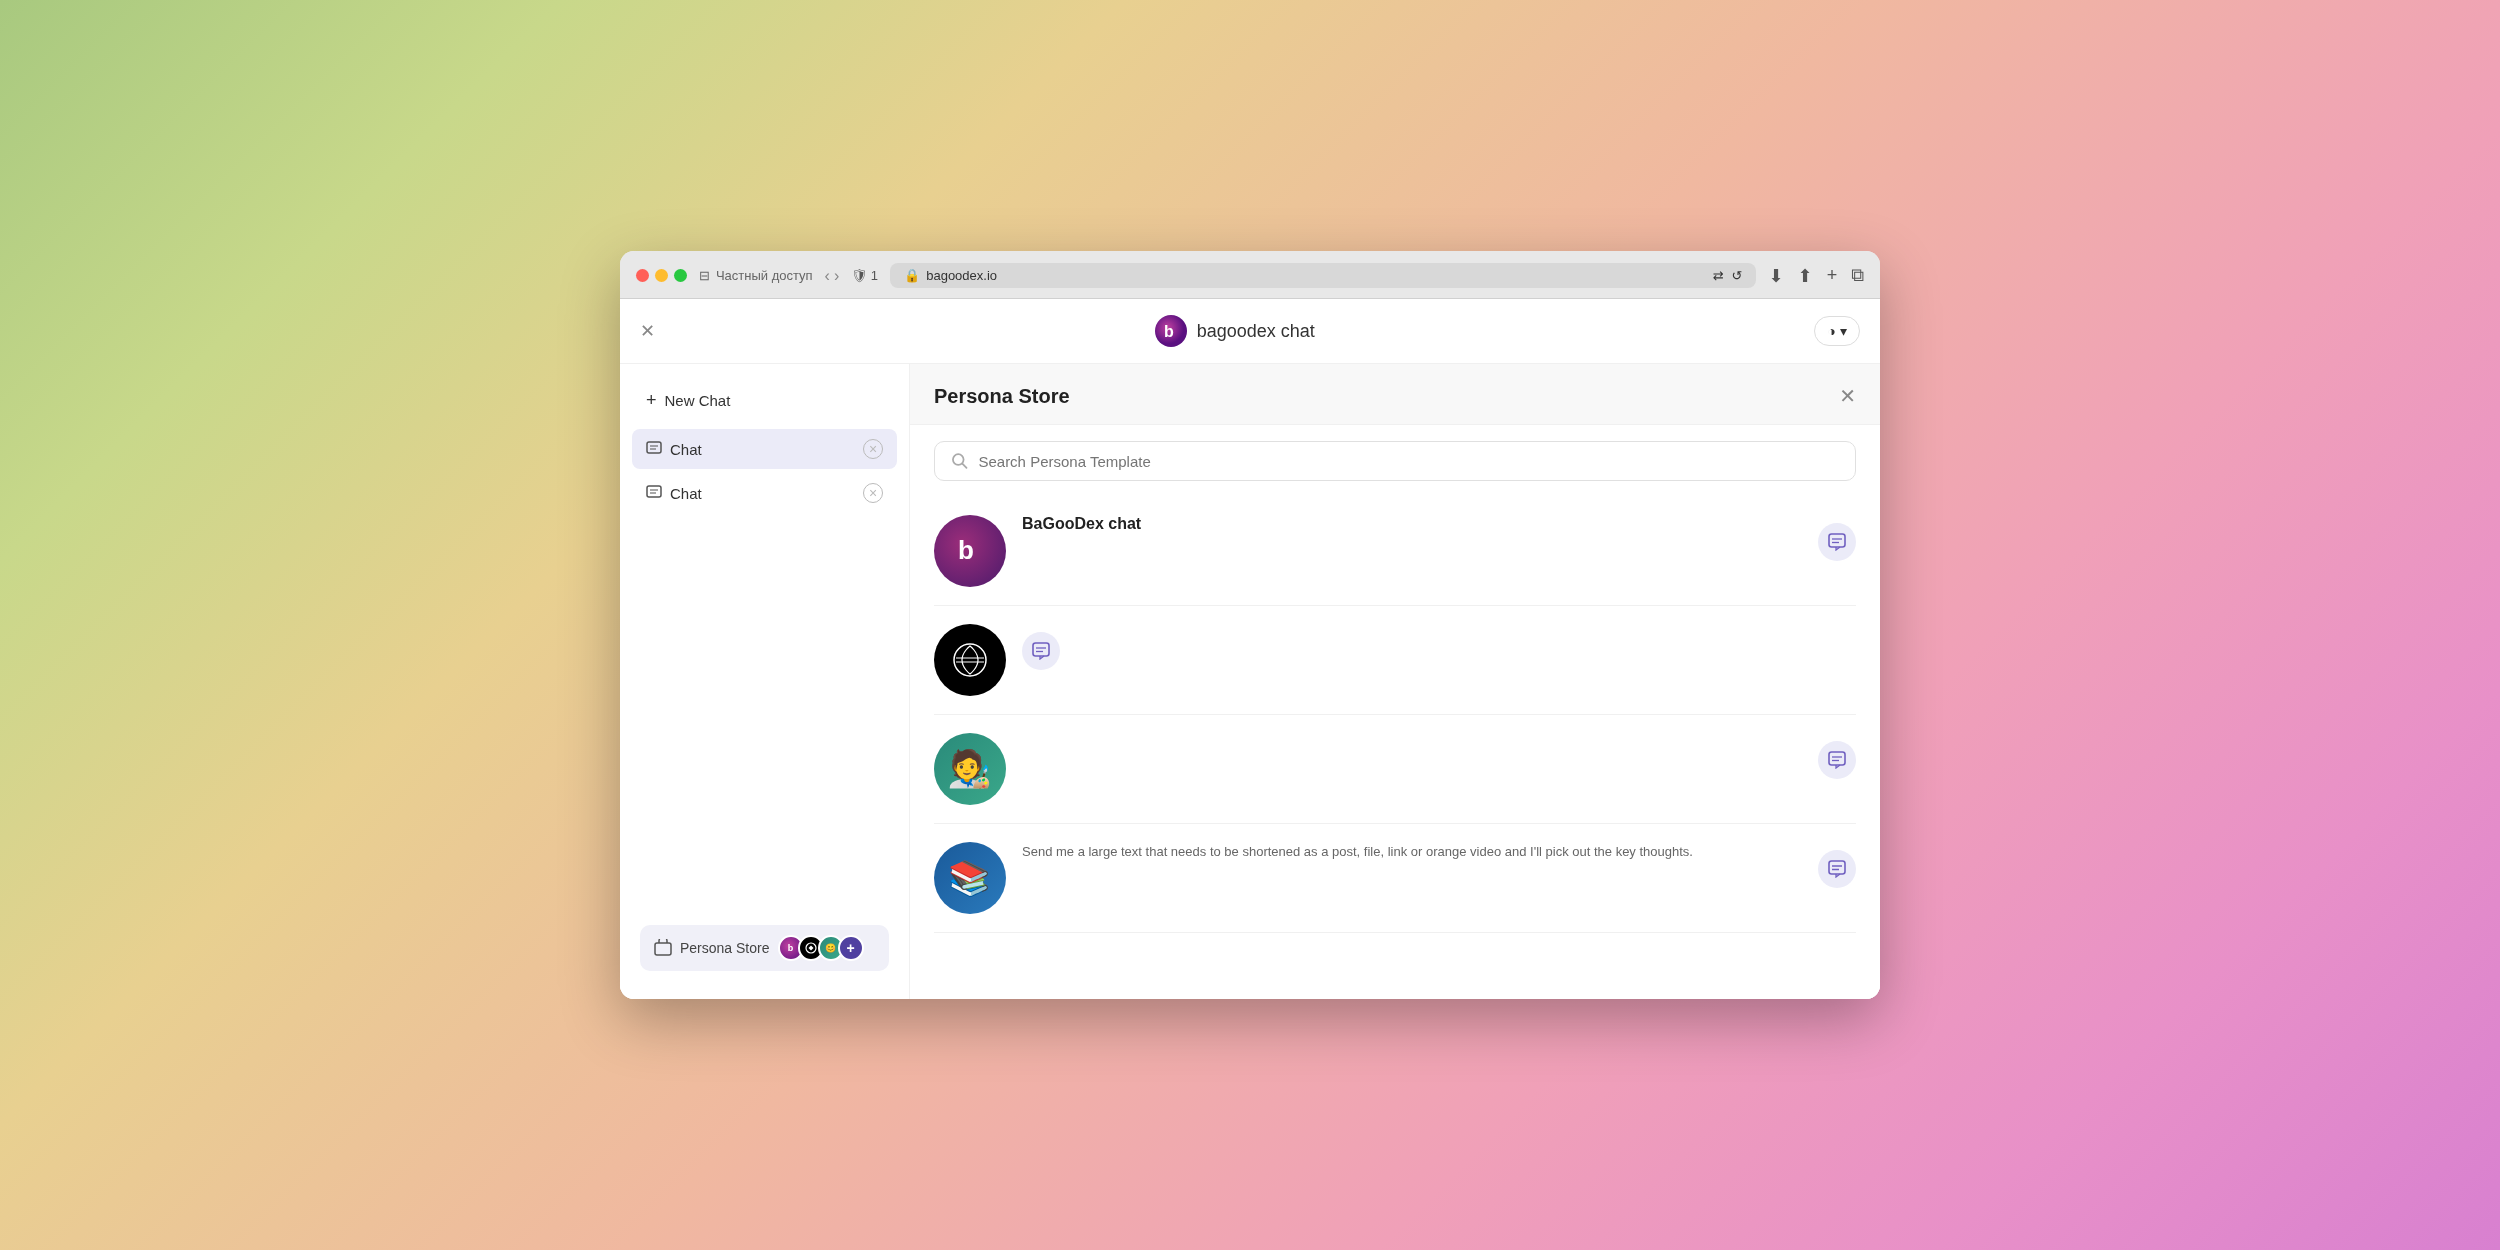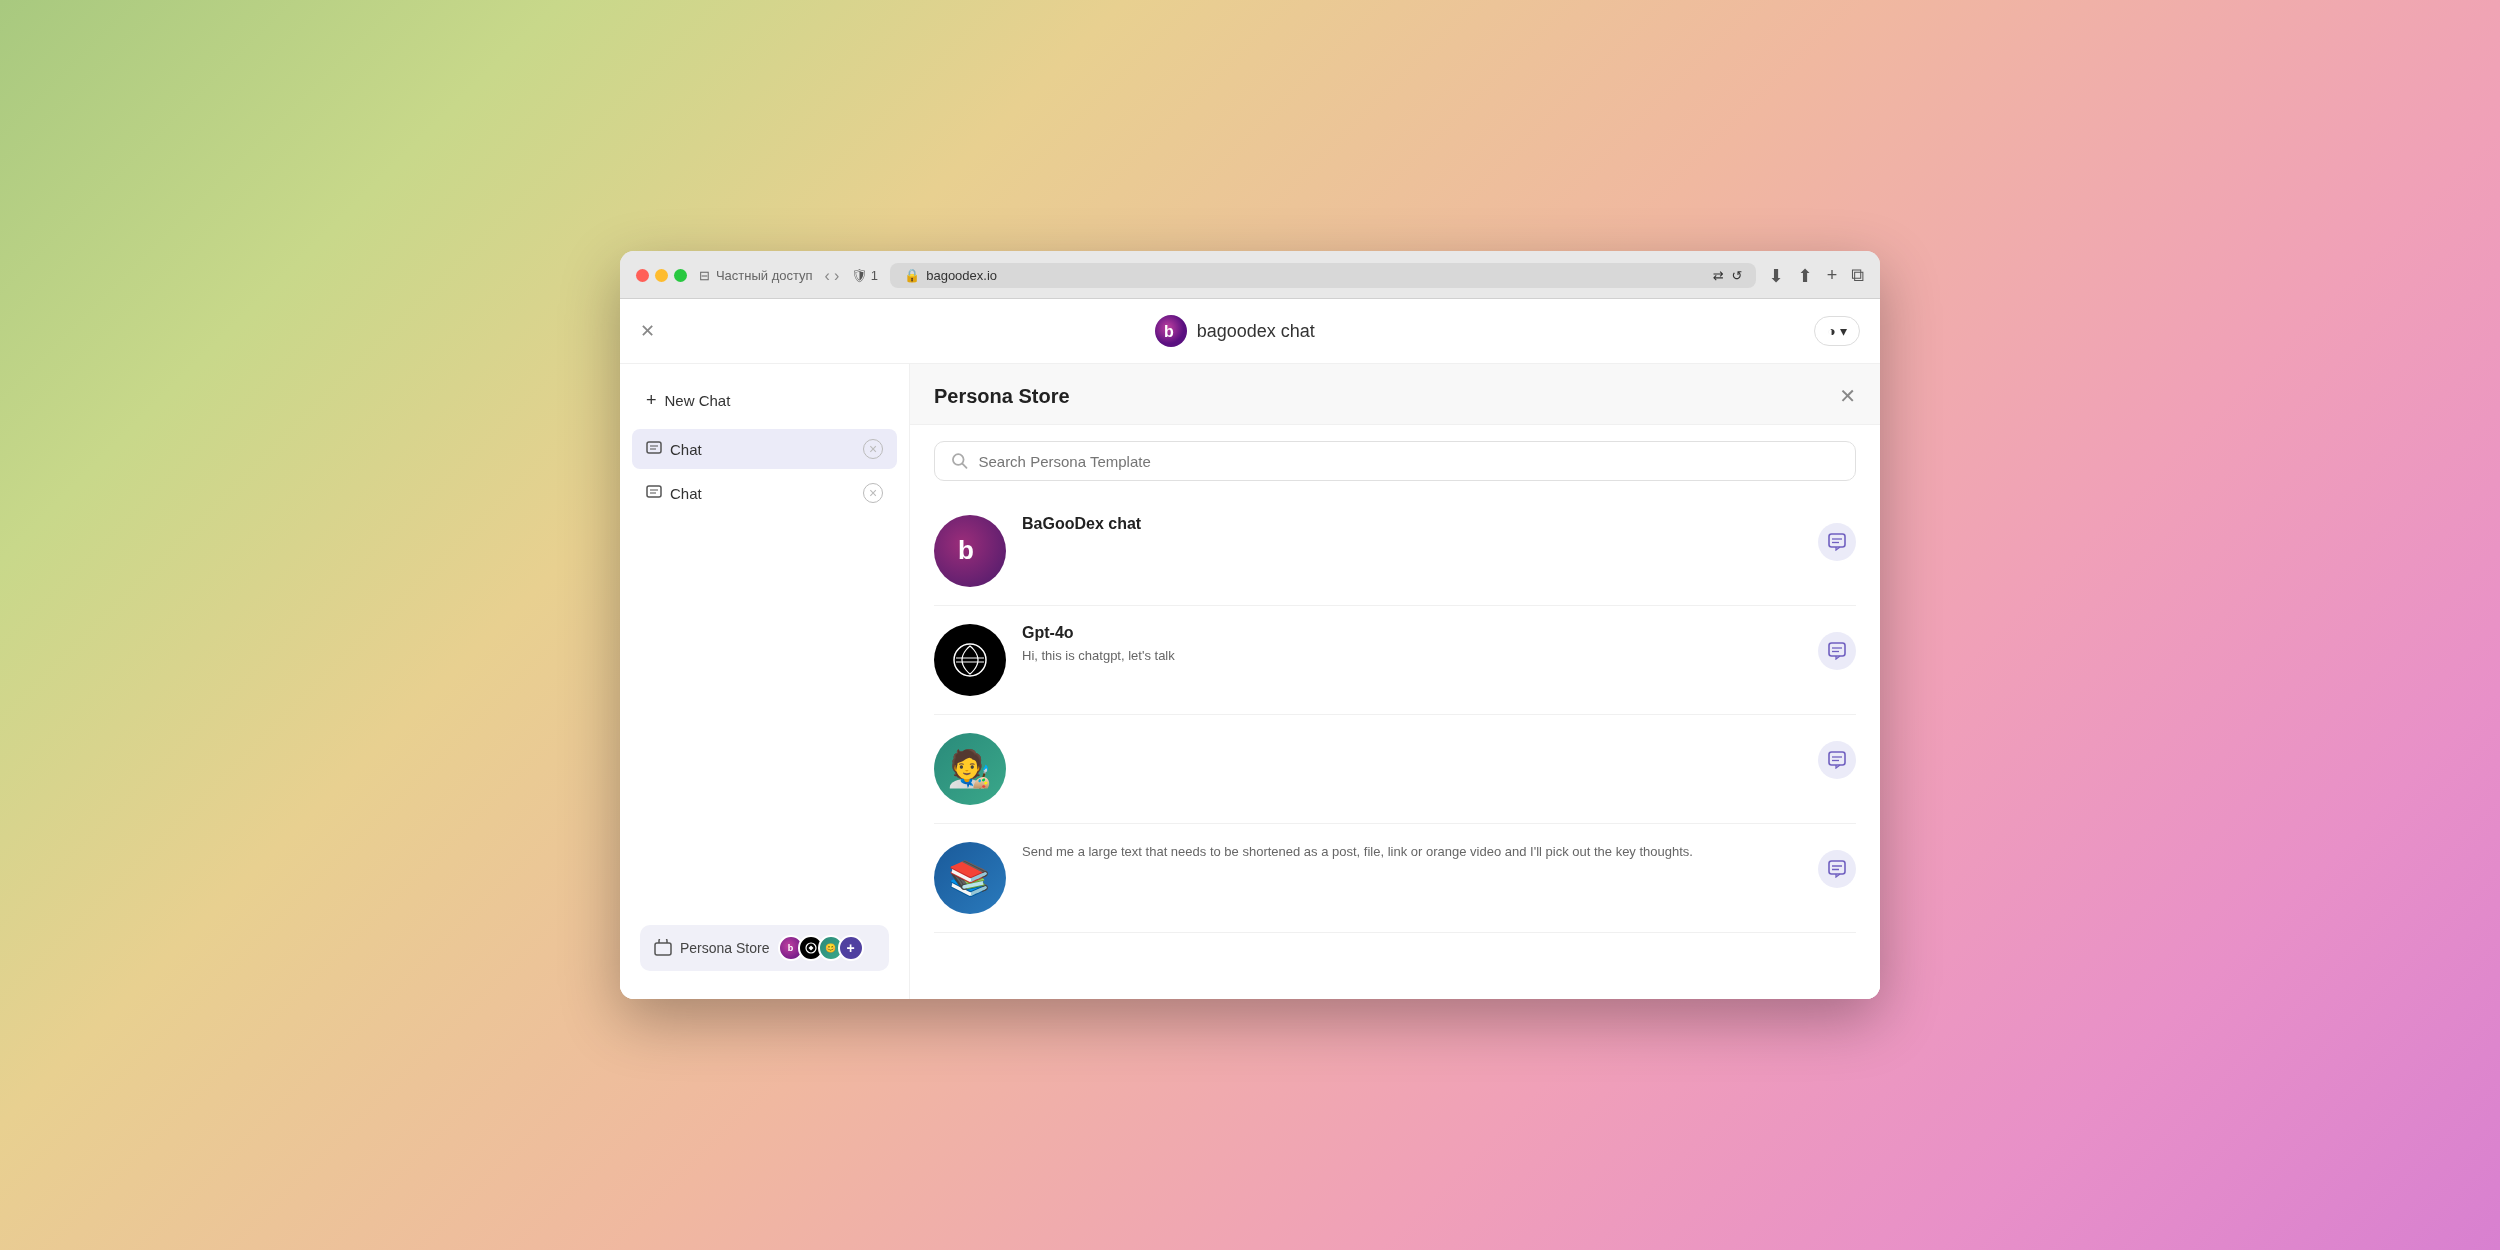--- a/index.html
+++ b/index.html
@@ -594,24 +594,20 @@
 
             <div class="persona-item">
               <div class="gpt-avatar persona-avatar-large">
                 <svg width="44" height="44" viewBox="0 0 44 44" fill="none">
                   <path d="M22 6C13.2 6 6 13.2 6 22C6 30.8 13.2 38 22 38C30.8 38 38 30.8 38 22C38 13.2 30.8 6 22 6Z" fill="none" stroke="white" stroke-width="1.5"></path>
                   <path d="M22 8 C22 8 30 14 30 22 C30 30 22 36 22 36 C22 36 14 30 14 22 C14 14 22 8 22 8Z" fill="none" stroke="white" stroke-width="1.2"></path>
                   <path d="M8 20 L36 20" stroke="white" stroke-width="1.2"></path>
                   <path d="M8 24 L36 24" stroke="white" stroke-width="1.2"></path>
                 </svg>
               </div>
-              <div class="persona-info">
-                <div class="persona-name">Gpt-4o</div>
-                <div class="persona-desc">Hi, this is chatgpt, let's talk</div>
-              </div>
               <div class="persona-chat-btn">
                 <svg width="18" height="18" viewBox="0 0 18 18" fill="none">
                   <rect x="1" y="1" width="16" height="13" rx="2.5" stroke="#7060c0" stroke-width="1.6" fill="none"></rect>
                   <line x1="4" y1="6" x2="14" y2="6" stroke="#7060c0" stroke-width="1.3"></line>
                   <line x1="4" y1="9.5" x2="11" y2="9.5" stroke="#7060c0" stroke-width="1.3"></line>
                   <path d="M8 14 L8 17 L12 14" stroke="#7060c0" stroke-width="1.3" fill="none"></path>
                 </svg>
               </div>
             </div>
 

